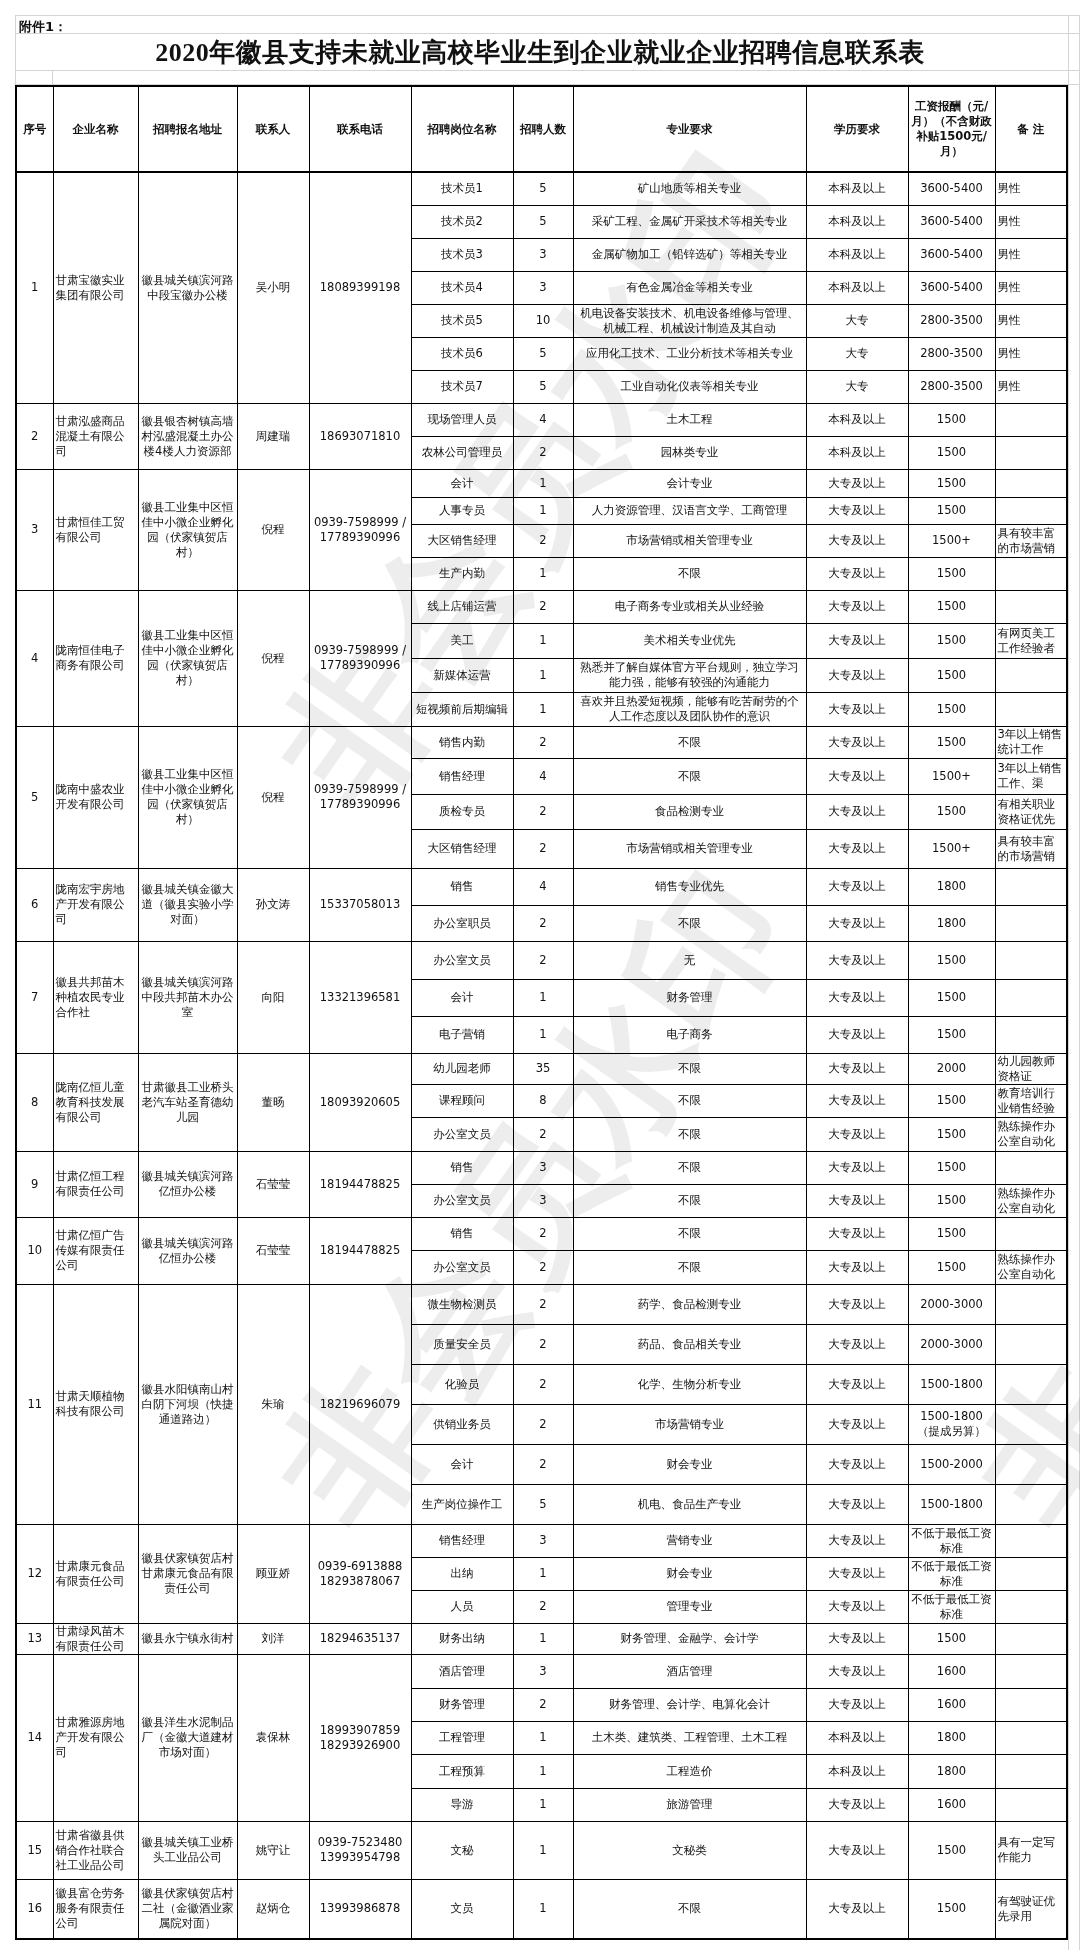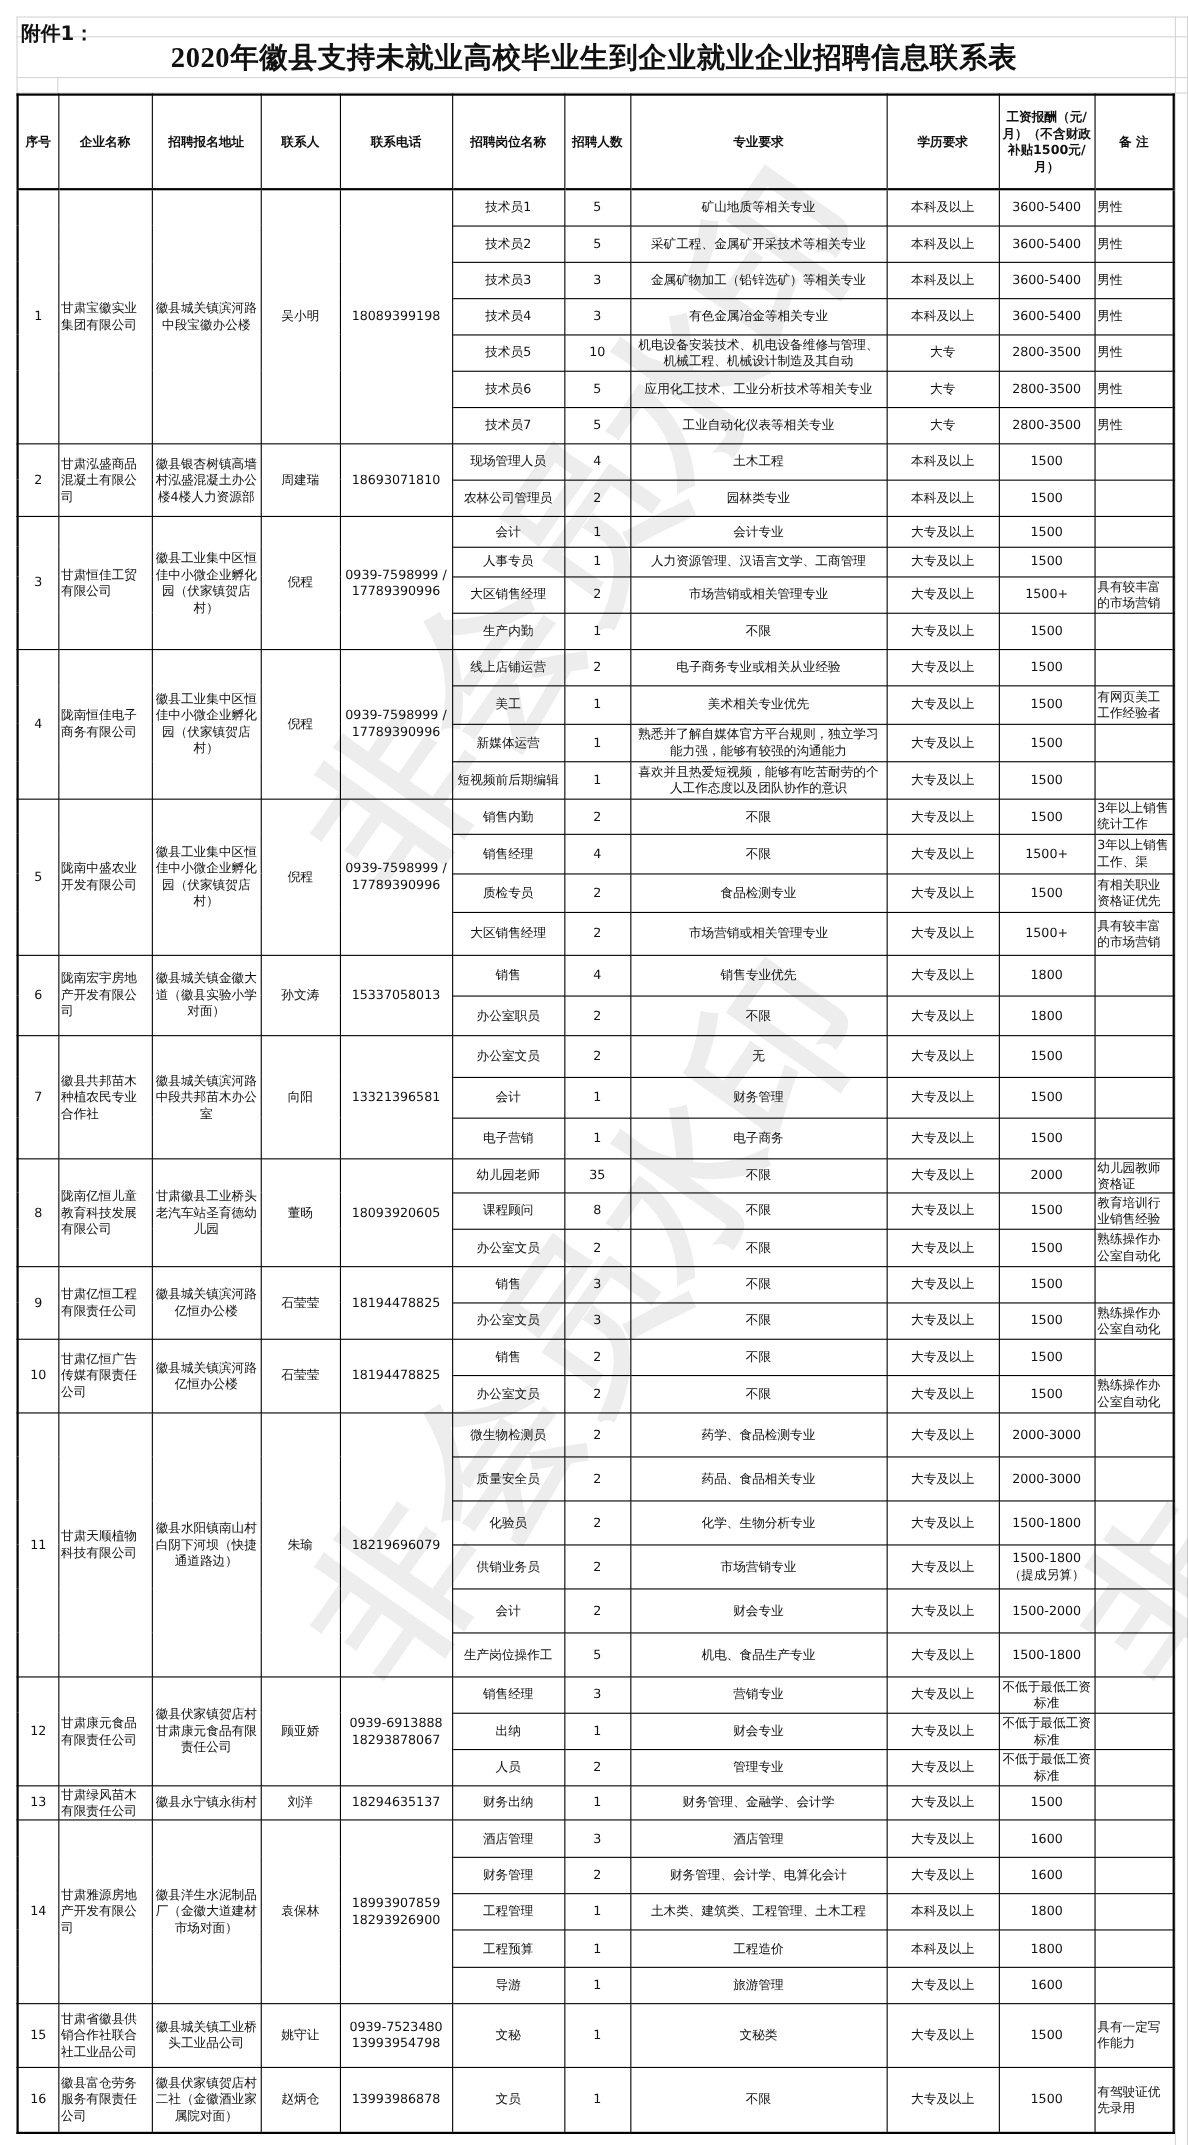--- a/index.html
+++ b/index.html
@@ -1,21 +1,21 @@
 <!DOCTYPE html>
 <html><head>
 <meta charset="utf-8">
 <style>
   html, body { margin: 0; padding: 0; background: #ffffff; }
   body { width: 1080px; height: 1950px; position: relative; overflow: hidden;
          font-family: "DejaVu Sans", "Liberation Sans", sans-serif; color: #111; }
   .gridbg { position: absolute; left: 0; top: 0; width: 1080px; height: 1950px; pointer-events: none; }
   .gl-h { position: absolute; left: 15px; width: 1065px; height: 1px; background: #d4d4d4; }
   .gl-v { position: absolute; top: 15px; width: 1px; background: #d4d4d4; }
-  .attach { position: absolute; left: 19px; top: 18px; font-size: 18px; font-weight: bold; }
+  .attach { position: absolute; left: 19px; top: 18px; font-size: 13px; font-weight: bold; }
   .title { position: absolute; left: 15px; top: 36px; width: 1050px; height: 34px; text-align: center;
            font-family: Liberation Serif, serif; font-weight: bold; font-size: 26px;
            line-height: 34px; letter-spacing: 0.5px; }
   table.main { position: absolute; left: 15px; top: 85px; border-collapse: collapse; table-layout: fixed;
                width: 1051px; border: 2.5px solid #000; background: transparent; }
   table.main td, table.main th { border: 1px solid #000; text-align: center; vertical-align: middle;
                font-size: 11.5px; line-height: 15px; padding: 0 2px; overflow: hidden; font-weight: normal; }
   table.main th { font-weight: bold; font-size: 11.5px; }
   table.main tr.hdr th { border-bottom: 2px solid #000; }
   .left { text-align: left !important; }

